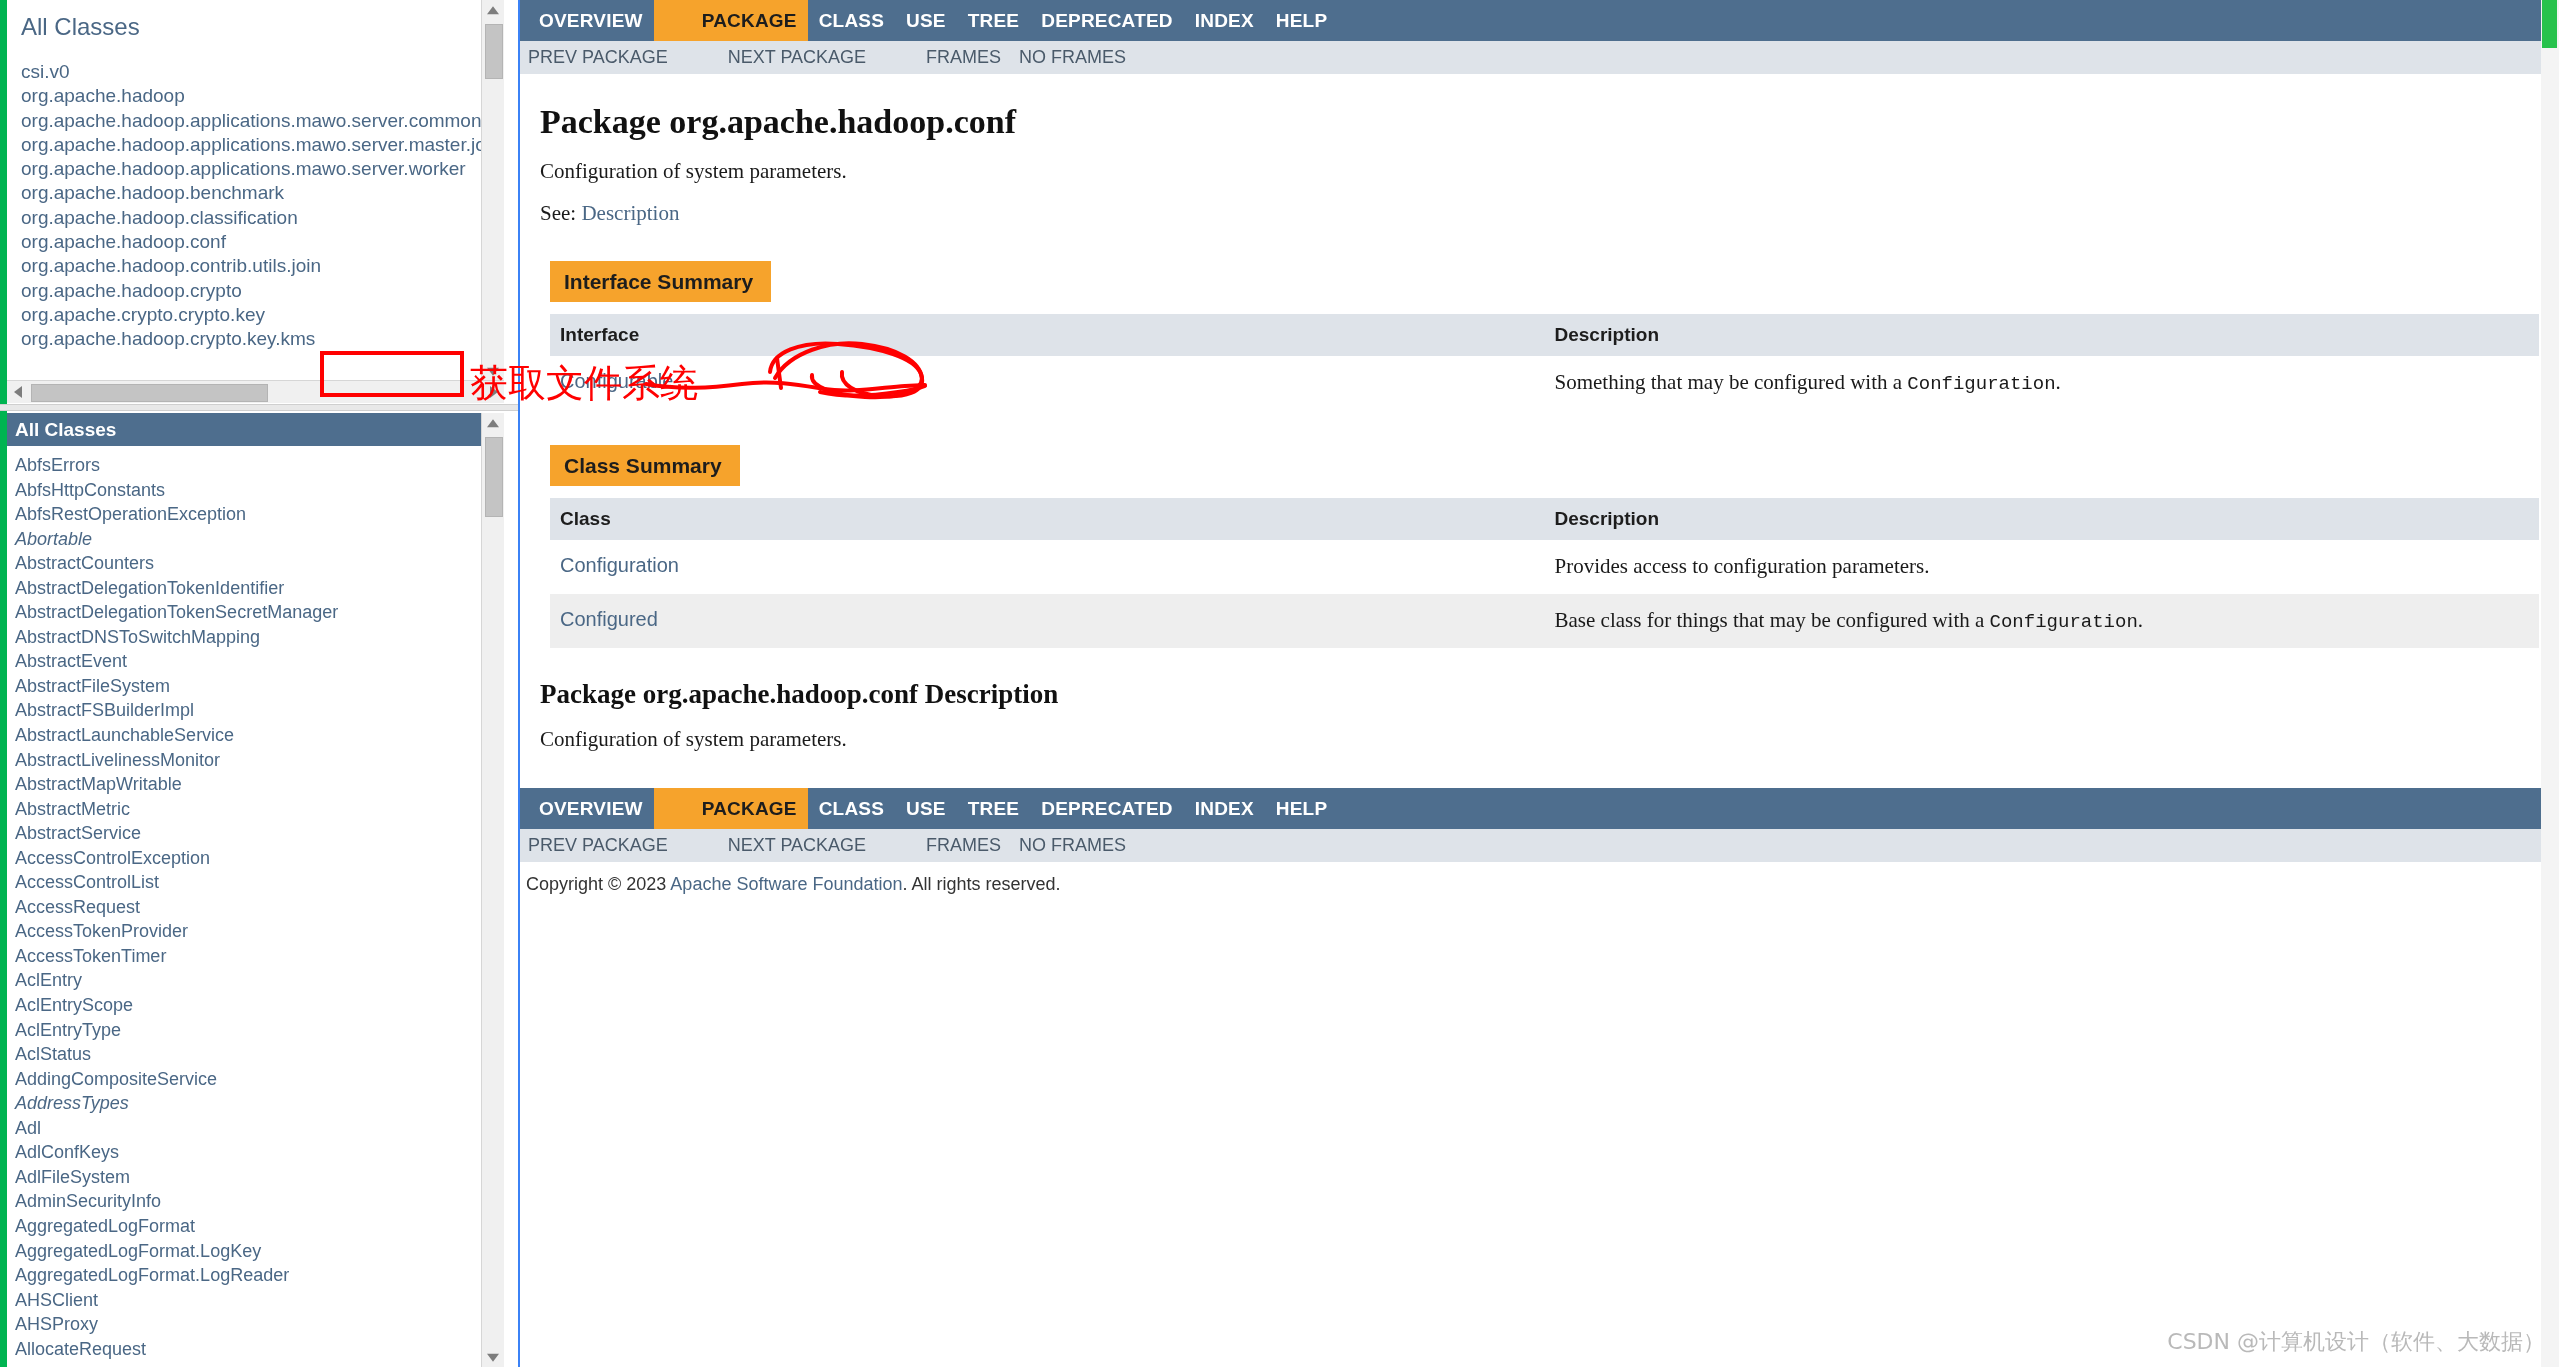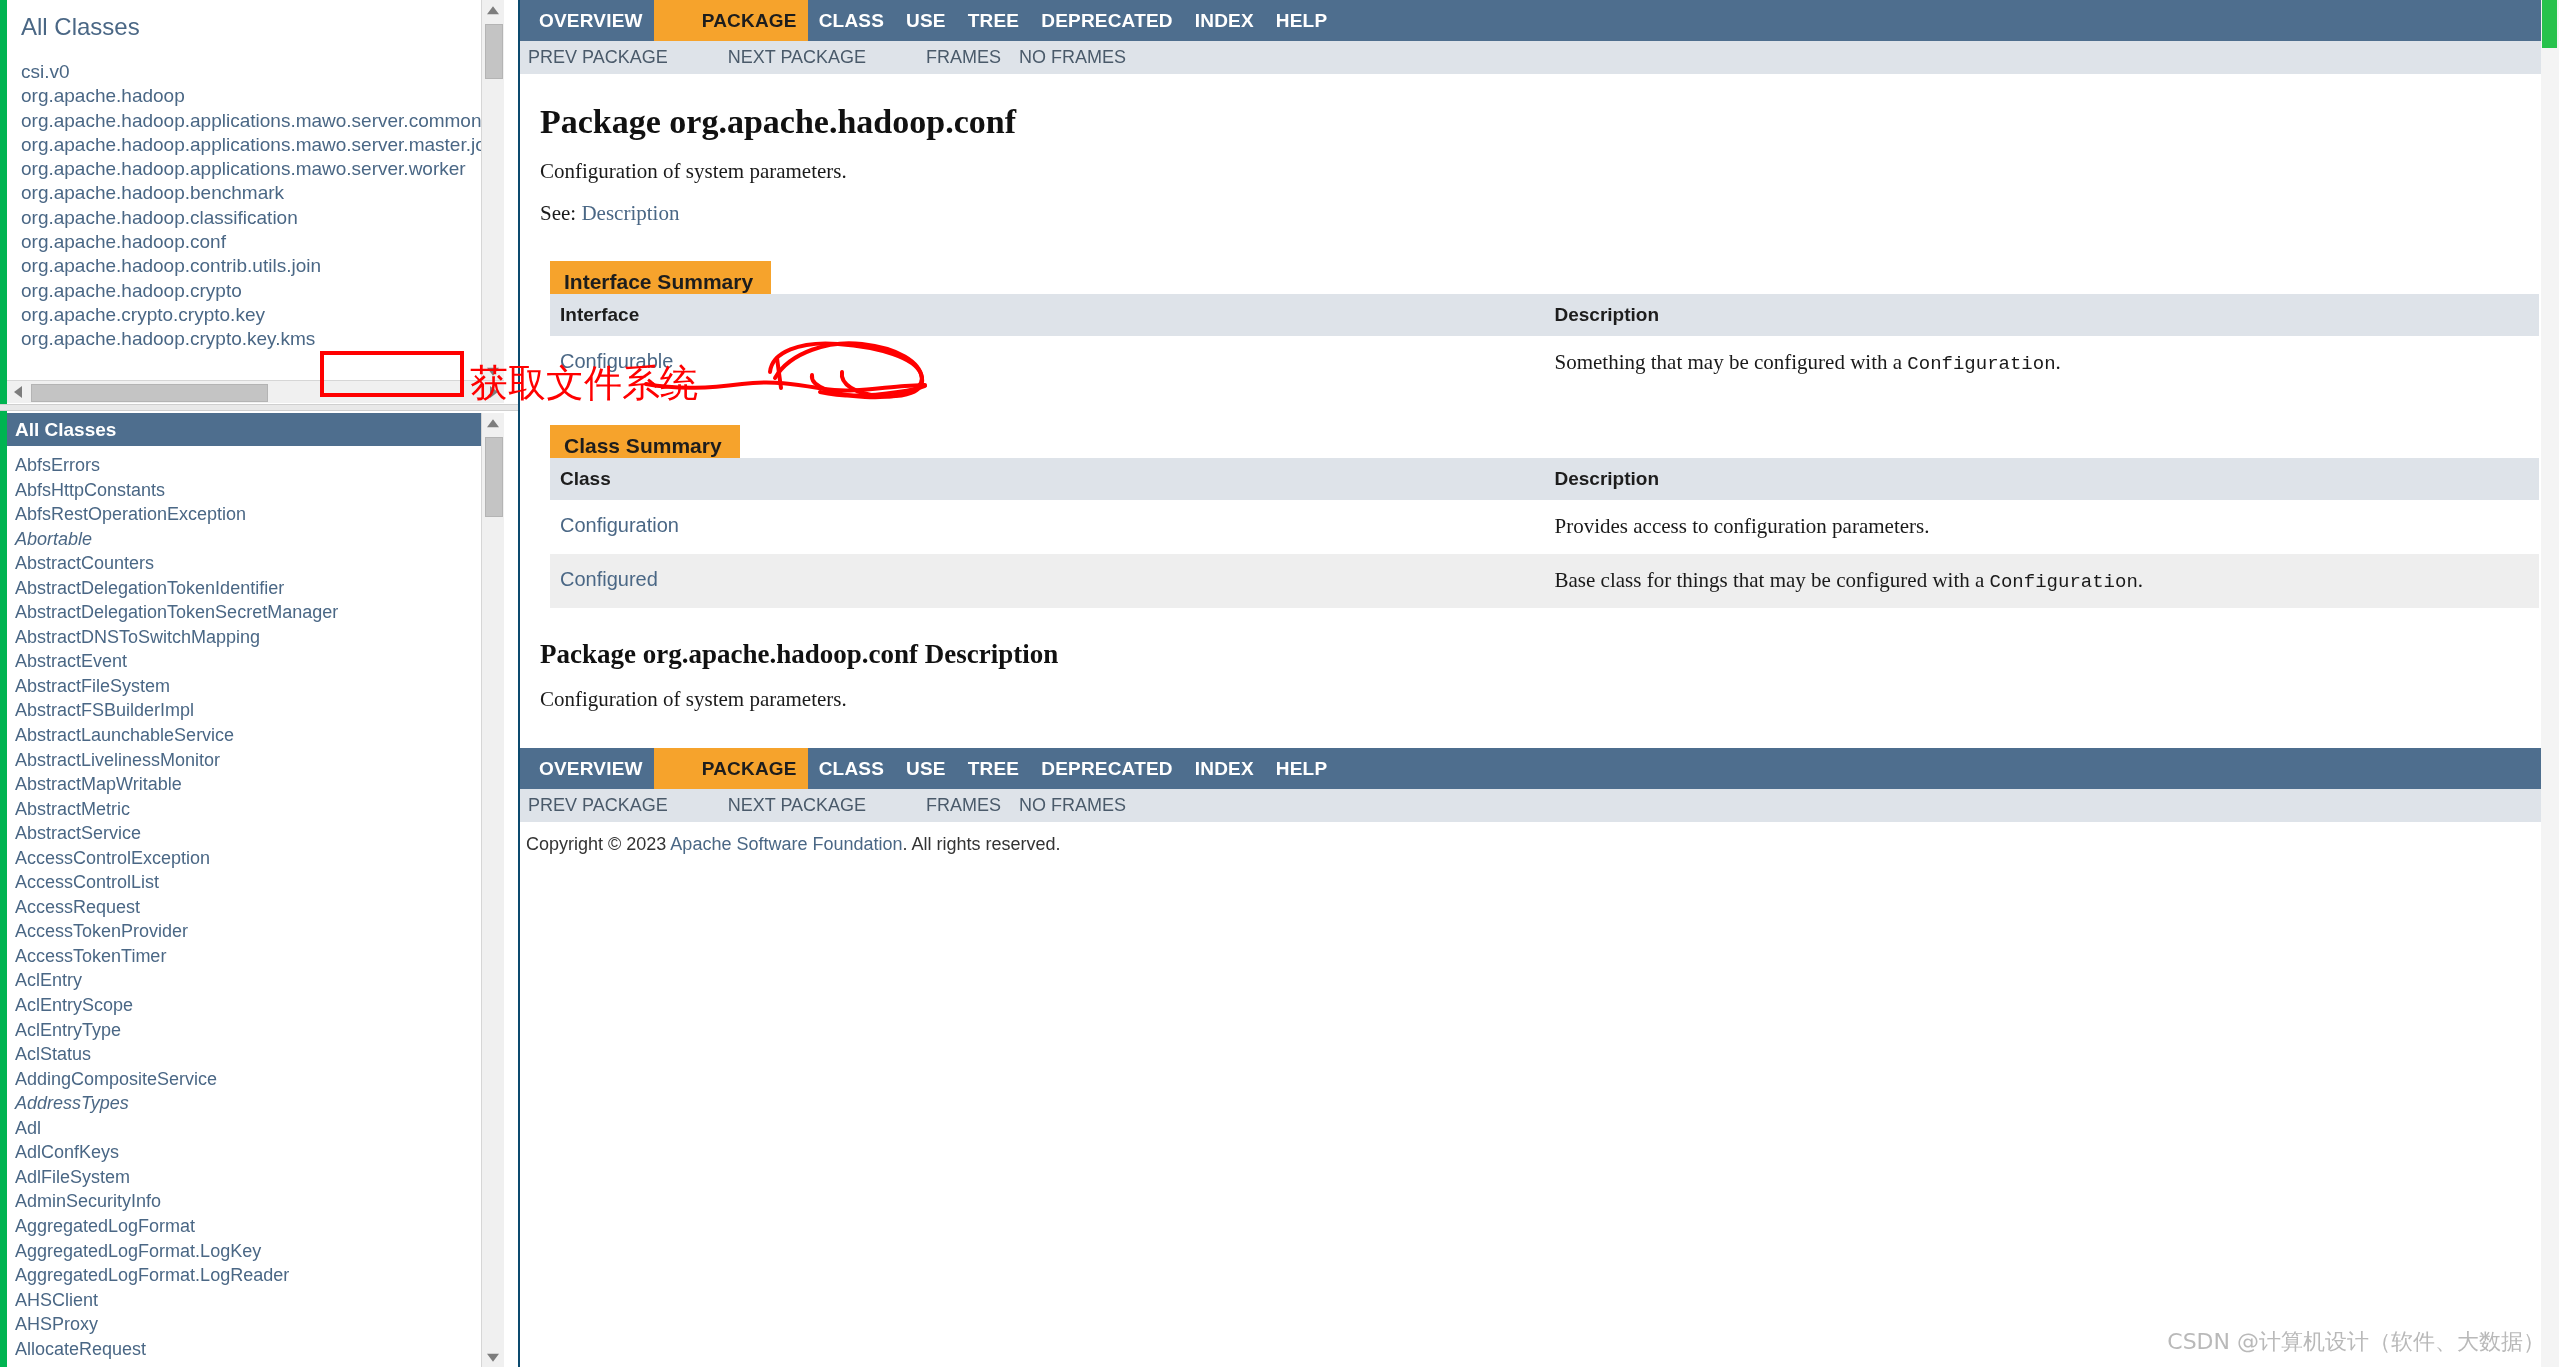--- a/index.html
+++ b/index.html
@@ -207,21 +207,21 @@
   .cls-list li.italic { font-style: italic; }
 
   
   #main-frame {
     position: absolute;
     left: 518px;
     top: 0;
     width: 2041px;
     height: 1367px;
     background: #ffffff;
-    border-left: 2px solid #0c4a6e;
+    border-left: 2px solid #3b82f6;
     box-sizing: border-box;
     overflow: hidden;
   }
 
   .topnav {
     position: relative;
     width: 100%;
     height: 41px;
     background: #4e6e8e;
   }
@@ -294,22 +294,22 @@
     text-decoration: none;
     cursor: pointer;
   }
 
   .caption {
     display: inline-block;
     background: #f6a32c;
     color: #1d1d1d;
     font-size: 21px;
     font-weight: bold;
-    padding: 9px 18px 0 14px;
-    margin: 35px 0 0 10px;
+    padding: 9px 18px 8px 14px;
+    margin: 35px 0 12px 10px;
     line-height: 24px;
   }
 
   table.summary {
     border-collapse: collapse;
     width: calc(100% - 10px);
     margin-left: 10px;
     table-layout: fixed;
   }
   table.summary th {

